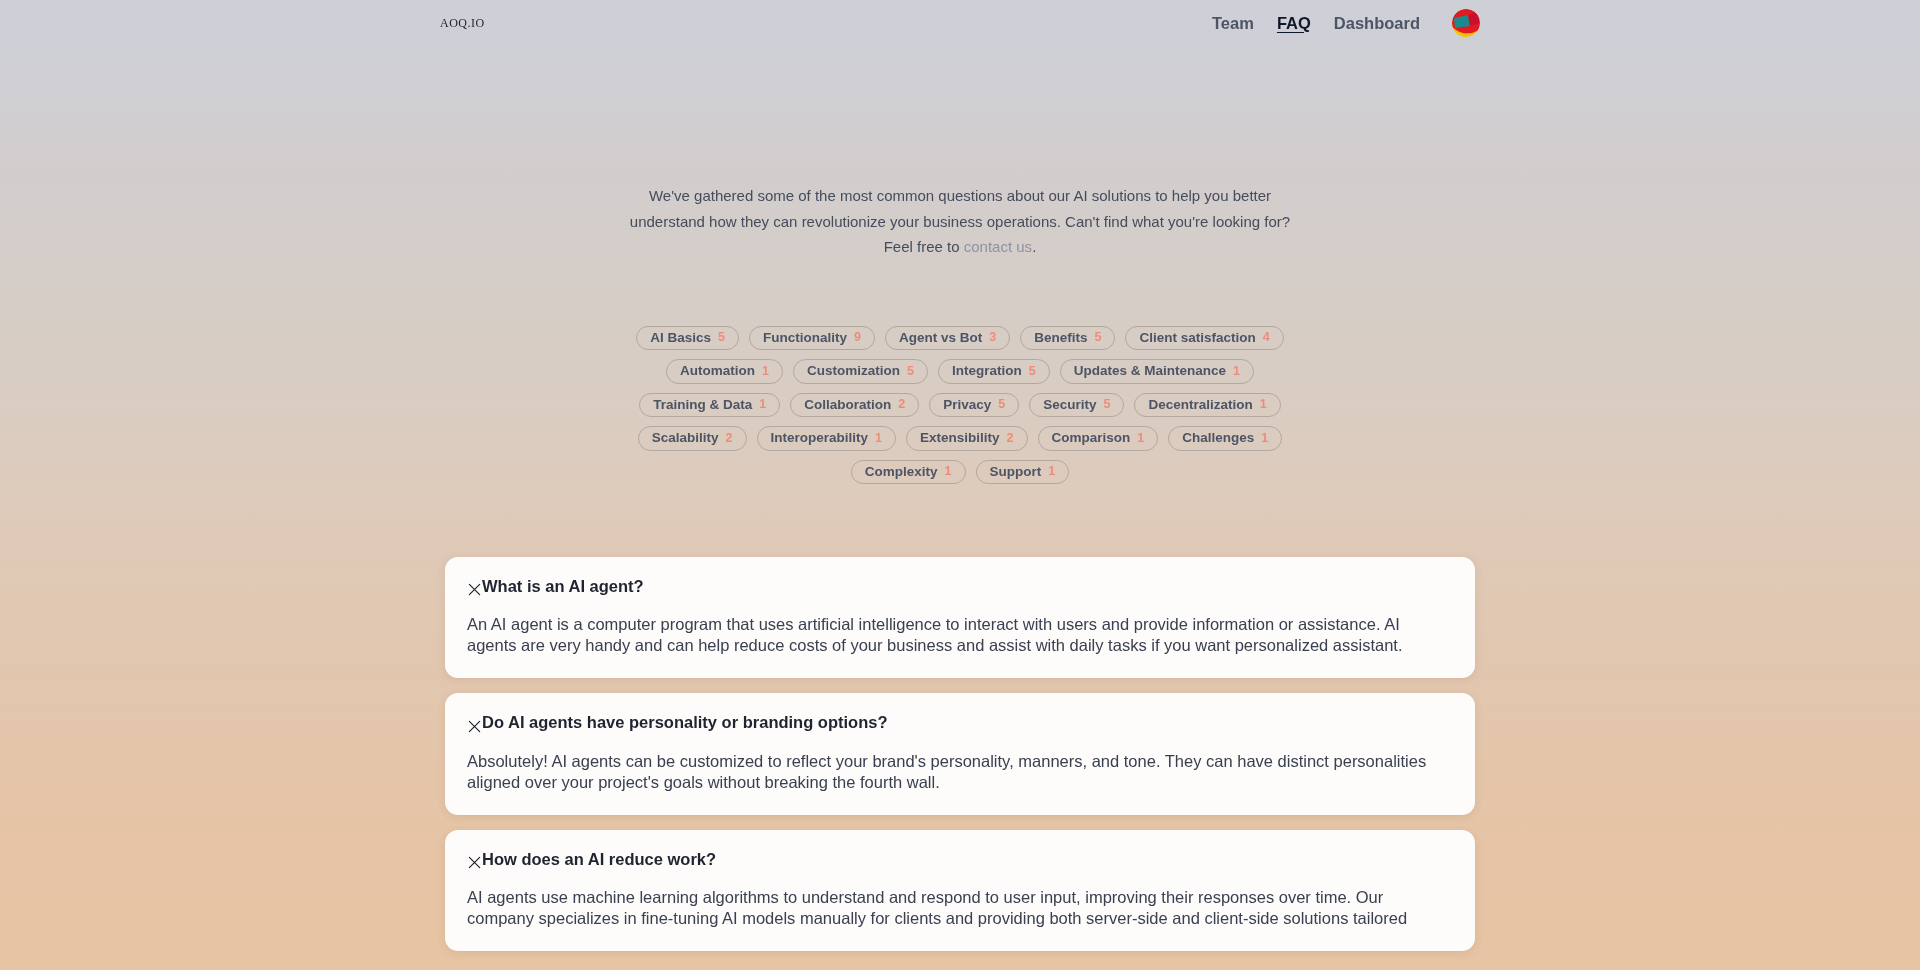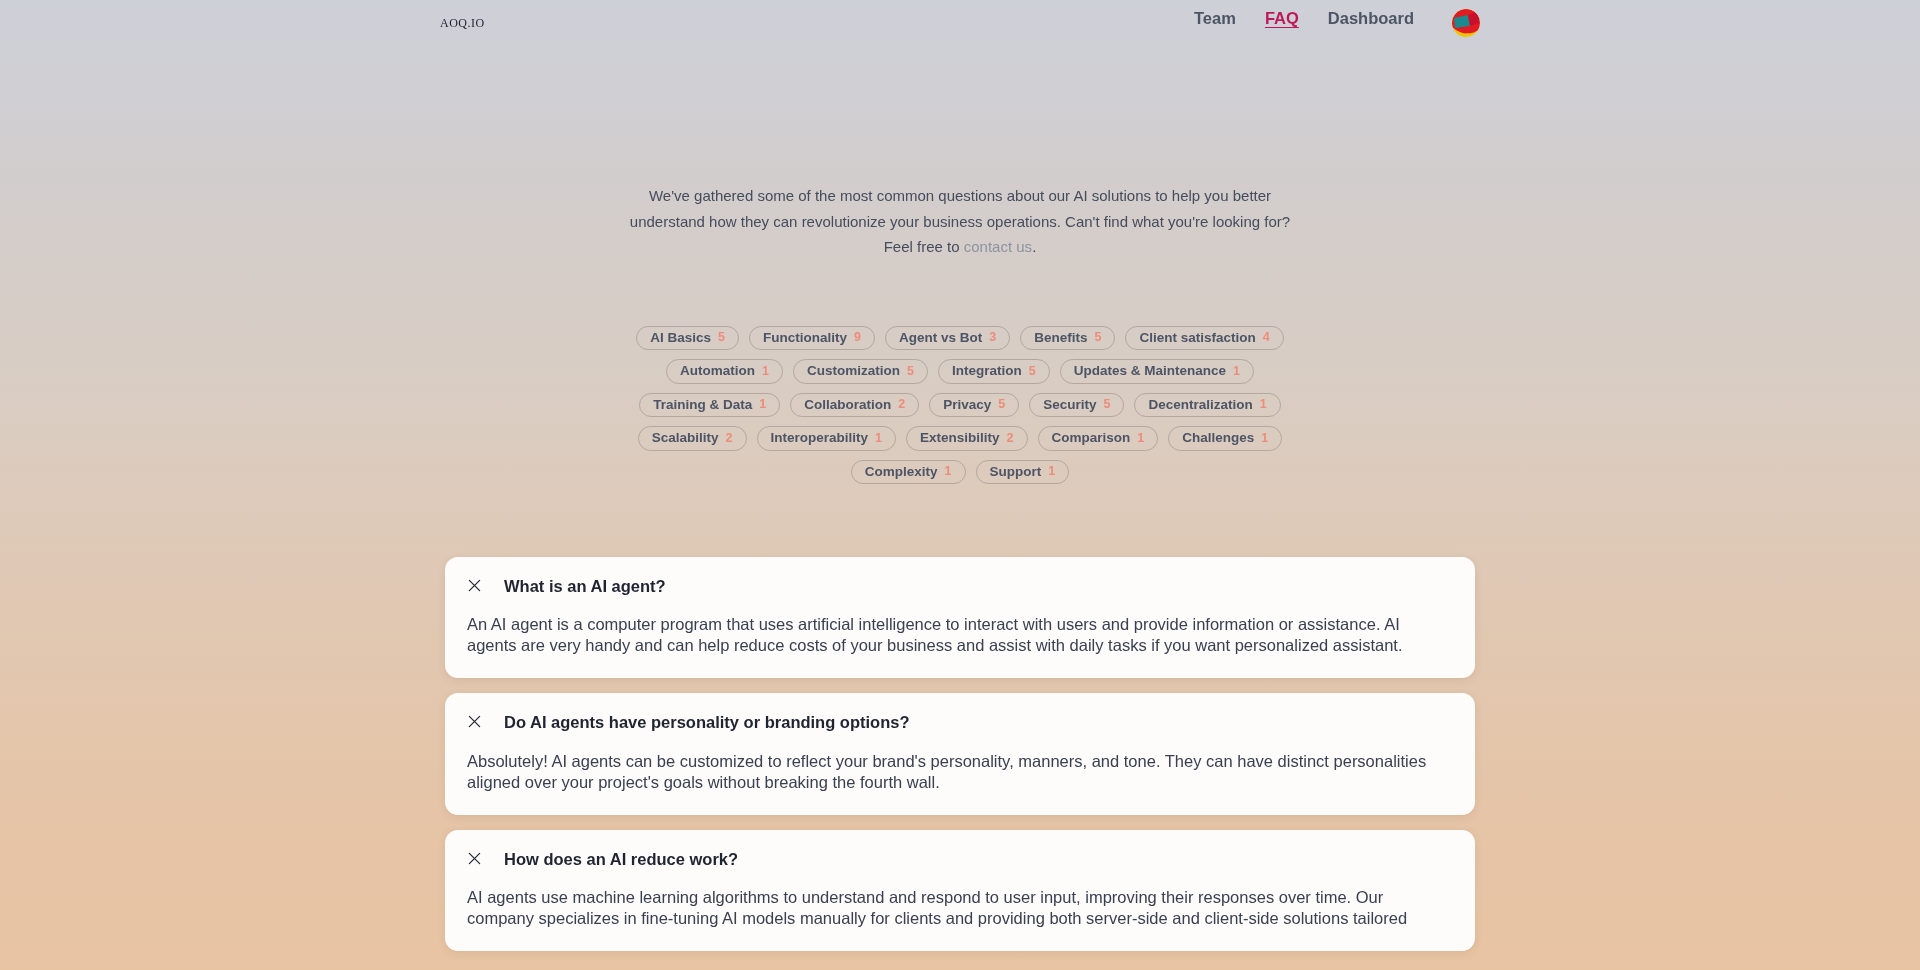--- a/index.html
+++ b/index.html
@@ -46,35 +46,36 @@
     letter-spacing: 0.5px;
     color: #20242e;
     text-decoration: none;
     line-height: 1;
     cursor: pointer;
     white-space: nowrap;
   }
 
   .nav-right {
     display: flex;
-    gap: 29px;
+    align-items: center;
+    gap: 23px;
   }
 
   .nav-link {
     font-size: 16.5px;
     font-weight: 700;
     color: #4d5465;
     text-decoration: none;
     cursor: pointer;
     white-space: nowrap;
   }
   .nav-link.active {
     text-decoration: underline;
     text-underline-offset: 3px;
-    color: #be185d;
+    color: #0f172a;
   }
 
   .avatar {
     width: 28px;
     height: 28px;
     border-radius: 50%;
     overflow: hidden;
     margin-left: 9px;
     cursor: pointer;
     flex: none;
@@ -156,22 +157,21 @@
 
   .faq-card {
     background: #fdfcfb;
     border-radius: 13px;
     box-shadow: 0 2px 9px rgba(90, 60, 40, 0.10);
     padding: 19px 22px 22px;
   }
 
   .faq-head {
     display: flex;
-    align-items: flex-start;
-    gap: 22px;
+    align-items: flex-end;
     margin-bottom: 17px;
   }
 
   .close-icon {
     width: 15px;
     height: 15px;
     flex: none;
     margin-top: 2px;
     cursor: pointer;
     display: block;

